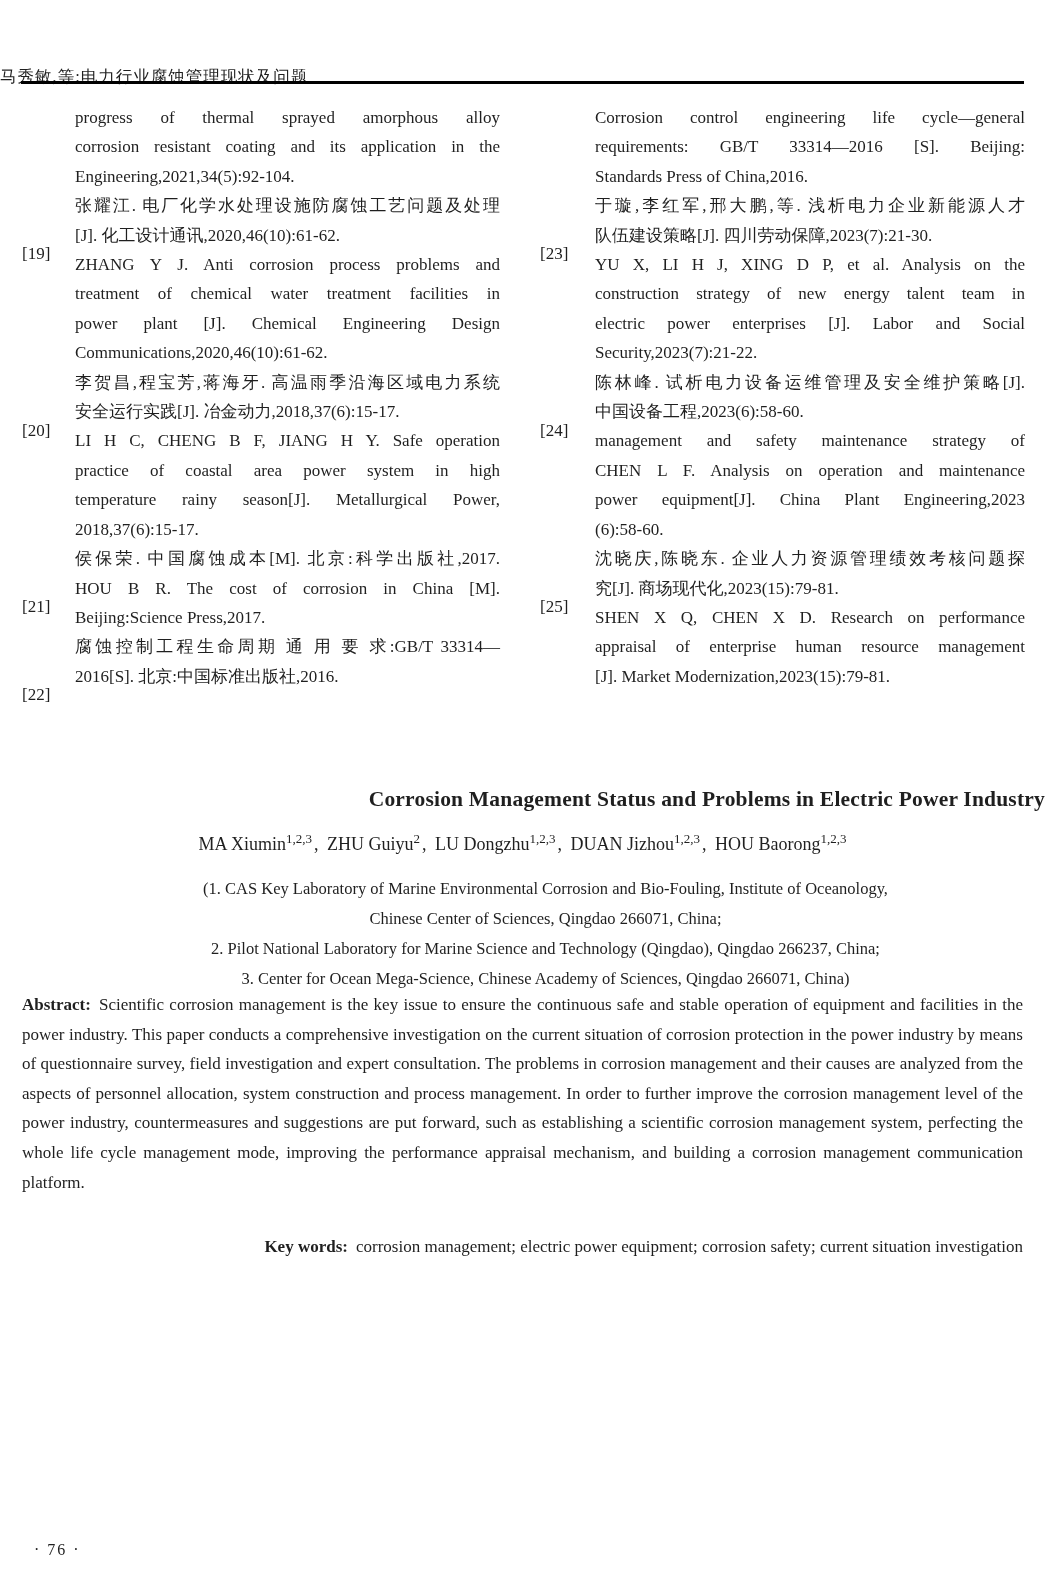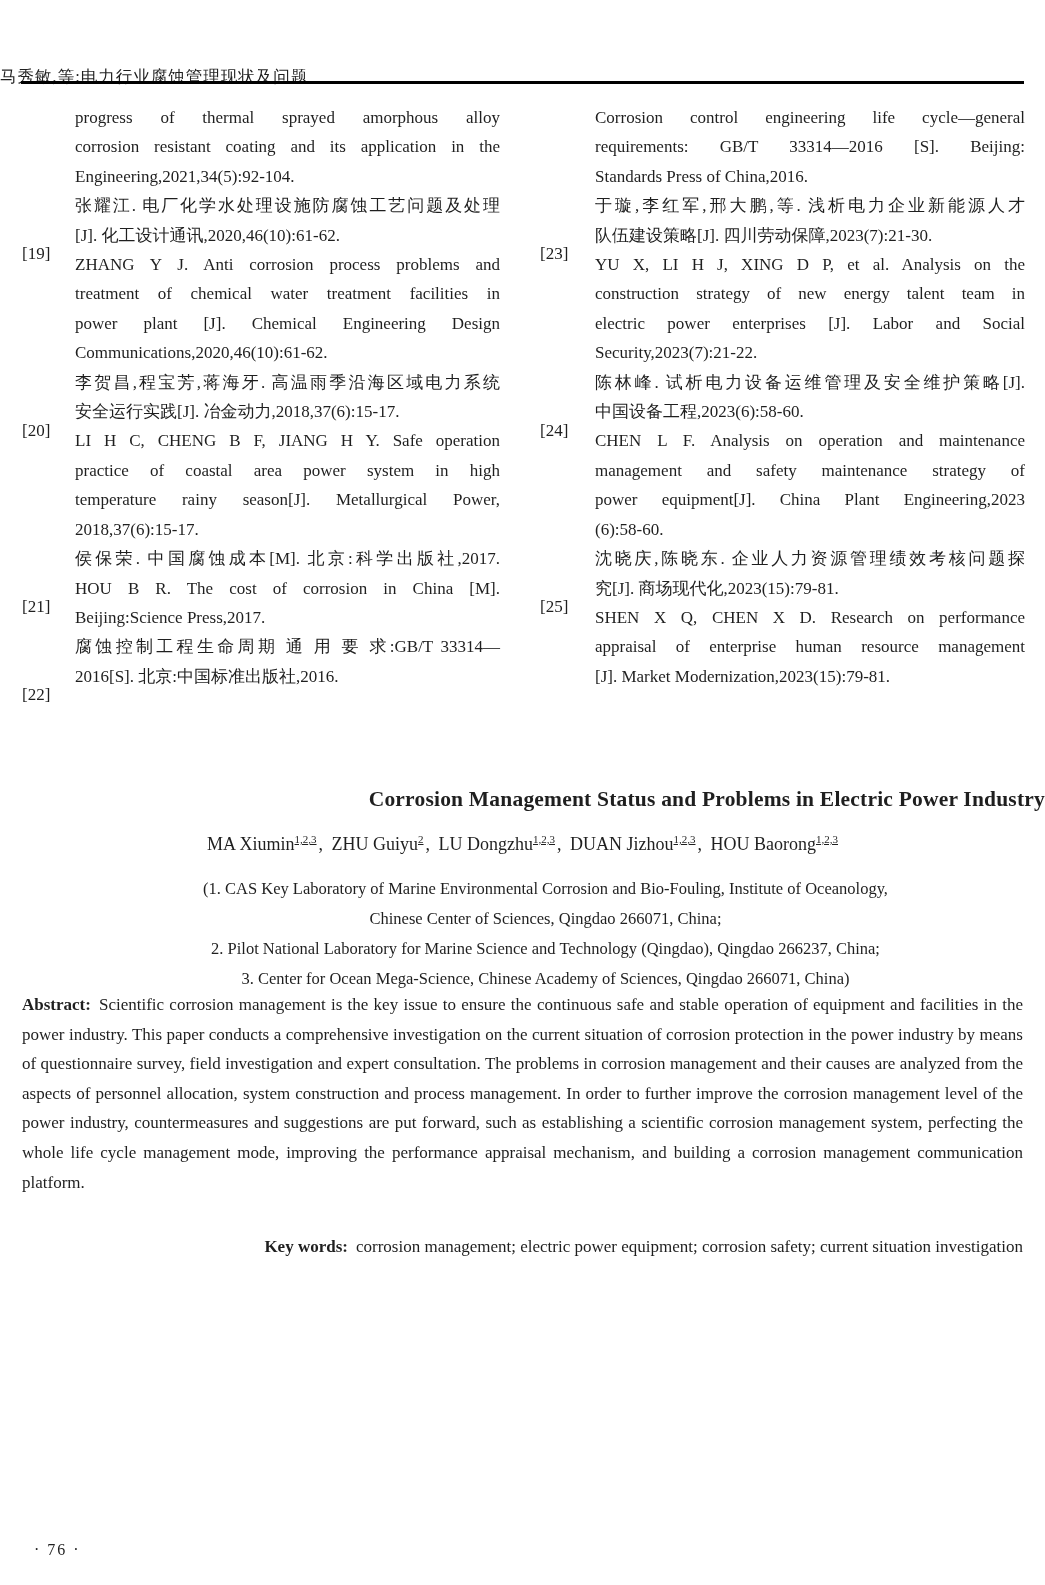--- a/index.html
+++ b/index.html
@@ -18,21 +18,21 @@
   .ref-col-left .ref-line{padding-left:53px;}
   .ref-col-right .ref-line{padding-left:55px;}
   .ref-line{position:relative;white-space:normal;}
   .ref-line.j{text-align:justify;text-align-last:justify;}
   .ref-label{position:absolute;left:0;top:0;margin-top:48px;}
   .art-title{
     position:absolute;top:787px;left:0;width:100%;text-align:right;
     font-size:21.5px;font-weight:bold;letter-spacing:0.2px;
   }
   .art-authors{position:absolute;top:834px;left:0;width:100%;text-align:center;font-size:18px;}
-  .art-authors sup{font-size:11px;line-height:0;vertical-align:super;text-decoration:underline;}
+  .art-authors sup{font-size:13px;line-height:0;vertical-align:super;}
   .author-sep{padding:0 4px 0 2px;}
   .art-affils{
     position:absolute;top:874px;left:0;width:100%;text-align:center;
     font-size:16.5px;line-height:30px;padding-left:23px;
   }
   .abstract{
     position:absolute;top:990px;left:22px;width:1001px;
     font-size:17px;line-height:29.6px;text-align:justify;margin:0;
   }
   .lbl{font-weight:bold;margin-right:8px;}
@@ -78,22 +78,22 @@
         <div class="ref-line j"><span>requirements: GB/T 33314—2016 [S]. Beijing:</span></div>
         <div class="ref-line"><span>Standards Press of China,2016.</span></div>
         <div class="ref-line j"><span class="ref-label">[23]</span><span>于璇,李红军,邢大鹏,等. 浅析电力企业新能源人才</span></div>
         <div class="ref-line"><span>队伍建设策略[J]. 四川劳动保障,2023(7):21-30.</span></div>
         <div class="ref-line j"><span>YU X, LI H J, XING D P, et al. Analysis on the</span></div>
         <div class="ref-line j"><span>construction strategy of new energy talent team in</span></div>
         <div class="ref-line j"><span>electric power enterprises [J]. Labor and Social</span></div>
         <div class="ref-line"><span>Security,2023(7):21-22.</span></div>
         <div class="ref-line j"><span class="ref-label">[24]</span><span>陈林峰. 试析电力设备运维管理及安全维护策略[J].</span></div>
         <div class="ref-line"><span>中国设备工程,2023(6):58-60.</span></div>
+        <div class="ref-line j"><span>management and safety maintenance strategy of</span></div>
         <div class="ref-line j"><span>CHEN L F. Analysis on operation and maintenance</span></div>
-        <div class="ref-line j"><span>management and safety maintenance strategy of</span></div>
         <div class="ref-line j"><span>power equipment[J]. China Plant Engineering,2023</span></div>
         <div class="ref-line"><span>(6):58-60.</span></div>
         <div class="ref-line j"><span class="ref-label">[25]</span><span>沈晓庆,陈晓东. 企业人力资源管理绩效考核问题探</span></div>
         <div class="ref-line"><span>究[J]. 商场现代化,2023(15):79-81.</span></div>
         <div class="ref-line j"><span>SHEN X Q, CHEN X D. Research on performance</span></div>
         <div class="ref-line j"><span>appraisal of enterprise human resource management</span></div>
         <div class="ref-line"><span>[J]. Market Modernization,2023(15):79-81.</span></div>
       </div>
   </div>
 

